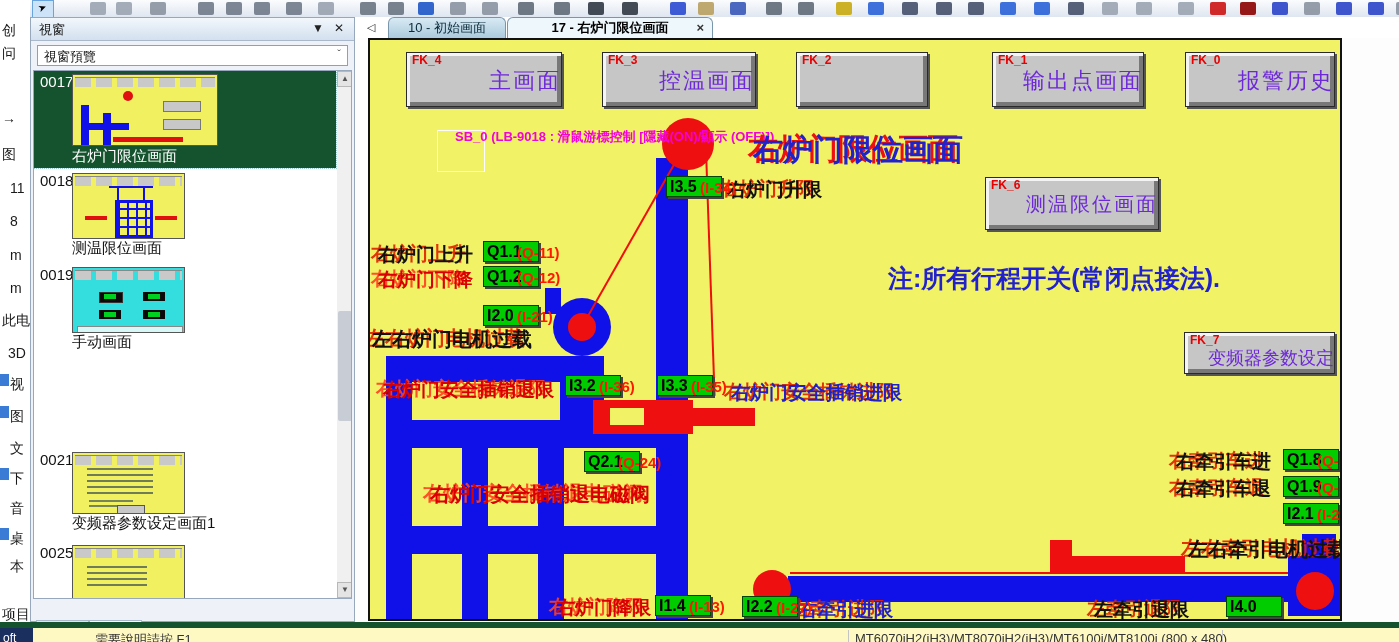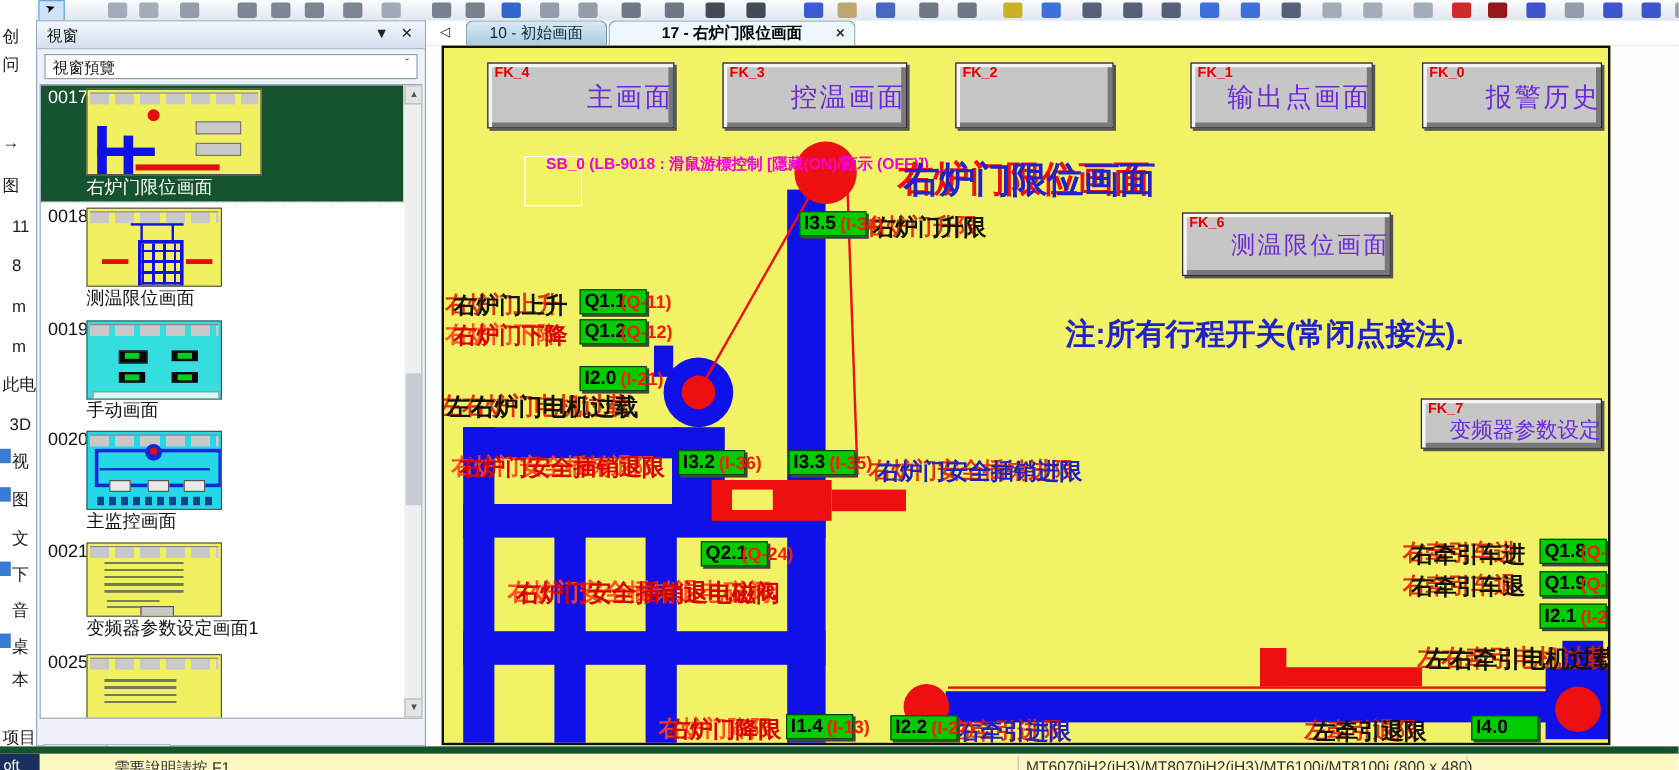--- a/index.html
+++ b/index.html
@@ -229,36 +229,20 @@
           <div style="position:absolute;left:70px;top:42px;width:22px;height:9px;background:#0a0a0a"></div>
           <div style="position:absolute;left:31px;top:26px;width:12px;height:5px;background:#00d020"></div>
           <div style="position:absolute;left:75px;top:26px;width:12px;height:5px;background:#00d020"></div>
           <div style="position:absolute;left:31px;top:44px;width:12px;height:5px;background:#00d020"></div>
           <div style="position:absolute;left:75px;top:44px;width:12px;height:5px;background:#00d020"></div>
           <div style="position:absolute;left:4px;top:58px;width:104px;height:5px;background:#d8f8f8;border:1px solid #888"></div>
         </div>
         <span class="tlabel" style="top:69px">手动画面</span>
       </div>
 
-      <div class="titem" style="top:285px;height:90px">
-        <span class="num">0020</span>
-        <div class="thumb" style="width:113px;height:66px;background:#25d8e8">
-          <div class="mbr"></div>
-          <div style="position:absolute;left:6px;top:14px;width:100px;height:26px;border:3px solid #1028d8"></div>
-          <div style="position:absolute;left:48px;top:10px;width:14px;height:14px;background:#1028d8;border-radius:50%"></div>
-          <div style="position:absolute;left:52px;top:13px;width:6px;height:6px;background:#e01010;border-radius:50%"></div>
-          <div style="position:absolute;left:10px;top:30px;width:92px;height:2px;background:#1028d8"></div>
-          <div style="position:absolute;left:18px;top:40px;width:16px;height:8px;background:#e8e8e8;border:1px solid #555"></div>
-          <div style="position:absolute;left:50px;top:40px;width:16px;height:8px;background:#e8e8e8;border:1px solid #555"></div>
-          <div style="position:absolute;left:80px;top:40px;width:16px;height:8px;background:#e8e8e8;border:1px solid #555"></div>
-          <div style="position:absolute;left:8px;top:54px;width:96px;height:7px;background:
-            repeating-linear-gradient(90deg,#104090 0 6px,rgba(0,0,0,0) 6px 10px)"></div>
-        </div>
-        <span class="tlabel" style="top:69px">主监控画面</span>
-      </div>
 
       <div class="titem" style="top:378px;height:90px">
         <span class="num">0021</span>
         <div class="thumb" style="width:113px;height:62px;background:#f0f060">
           <div class="mbr"></div>
           <div style="position:absolute;left:14px;top:15px;width:66px;height:26px;opacity:.75;background:
             repeating-linear-gradient(0deg,#455 0 2px,rgba(0,0,0,0) 2px 6px)"></div>
           <div style="position:absolute;left:16px;top:44px;width:44px;height:10px;opacity:.7;background:
             repeating-linear-gradient(0deg,#455 0 2px,rgba(0,0,0,0) 2px 5px)"></div>
           <div style="position:absolute;left:44px;top:52px;width:26px;height:8px;background:#c8c8c8;border:1px solid #555"></div>

